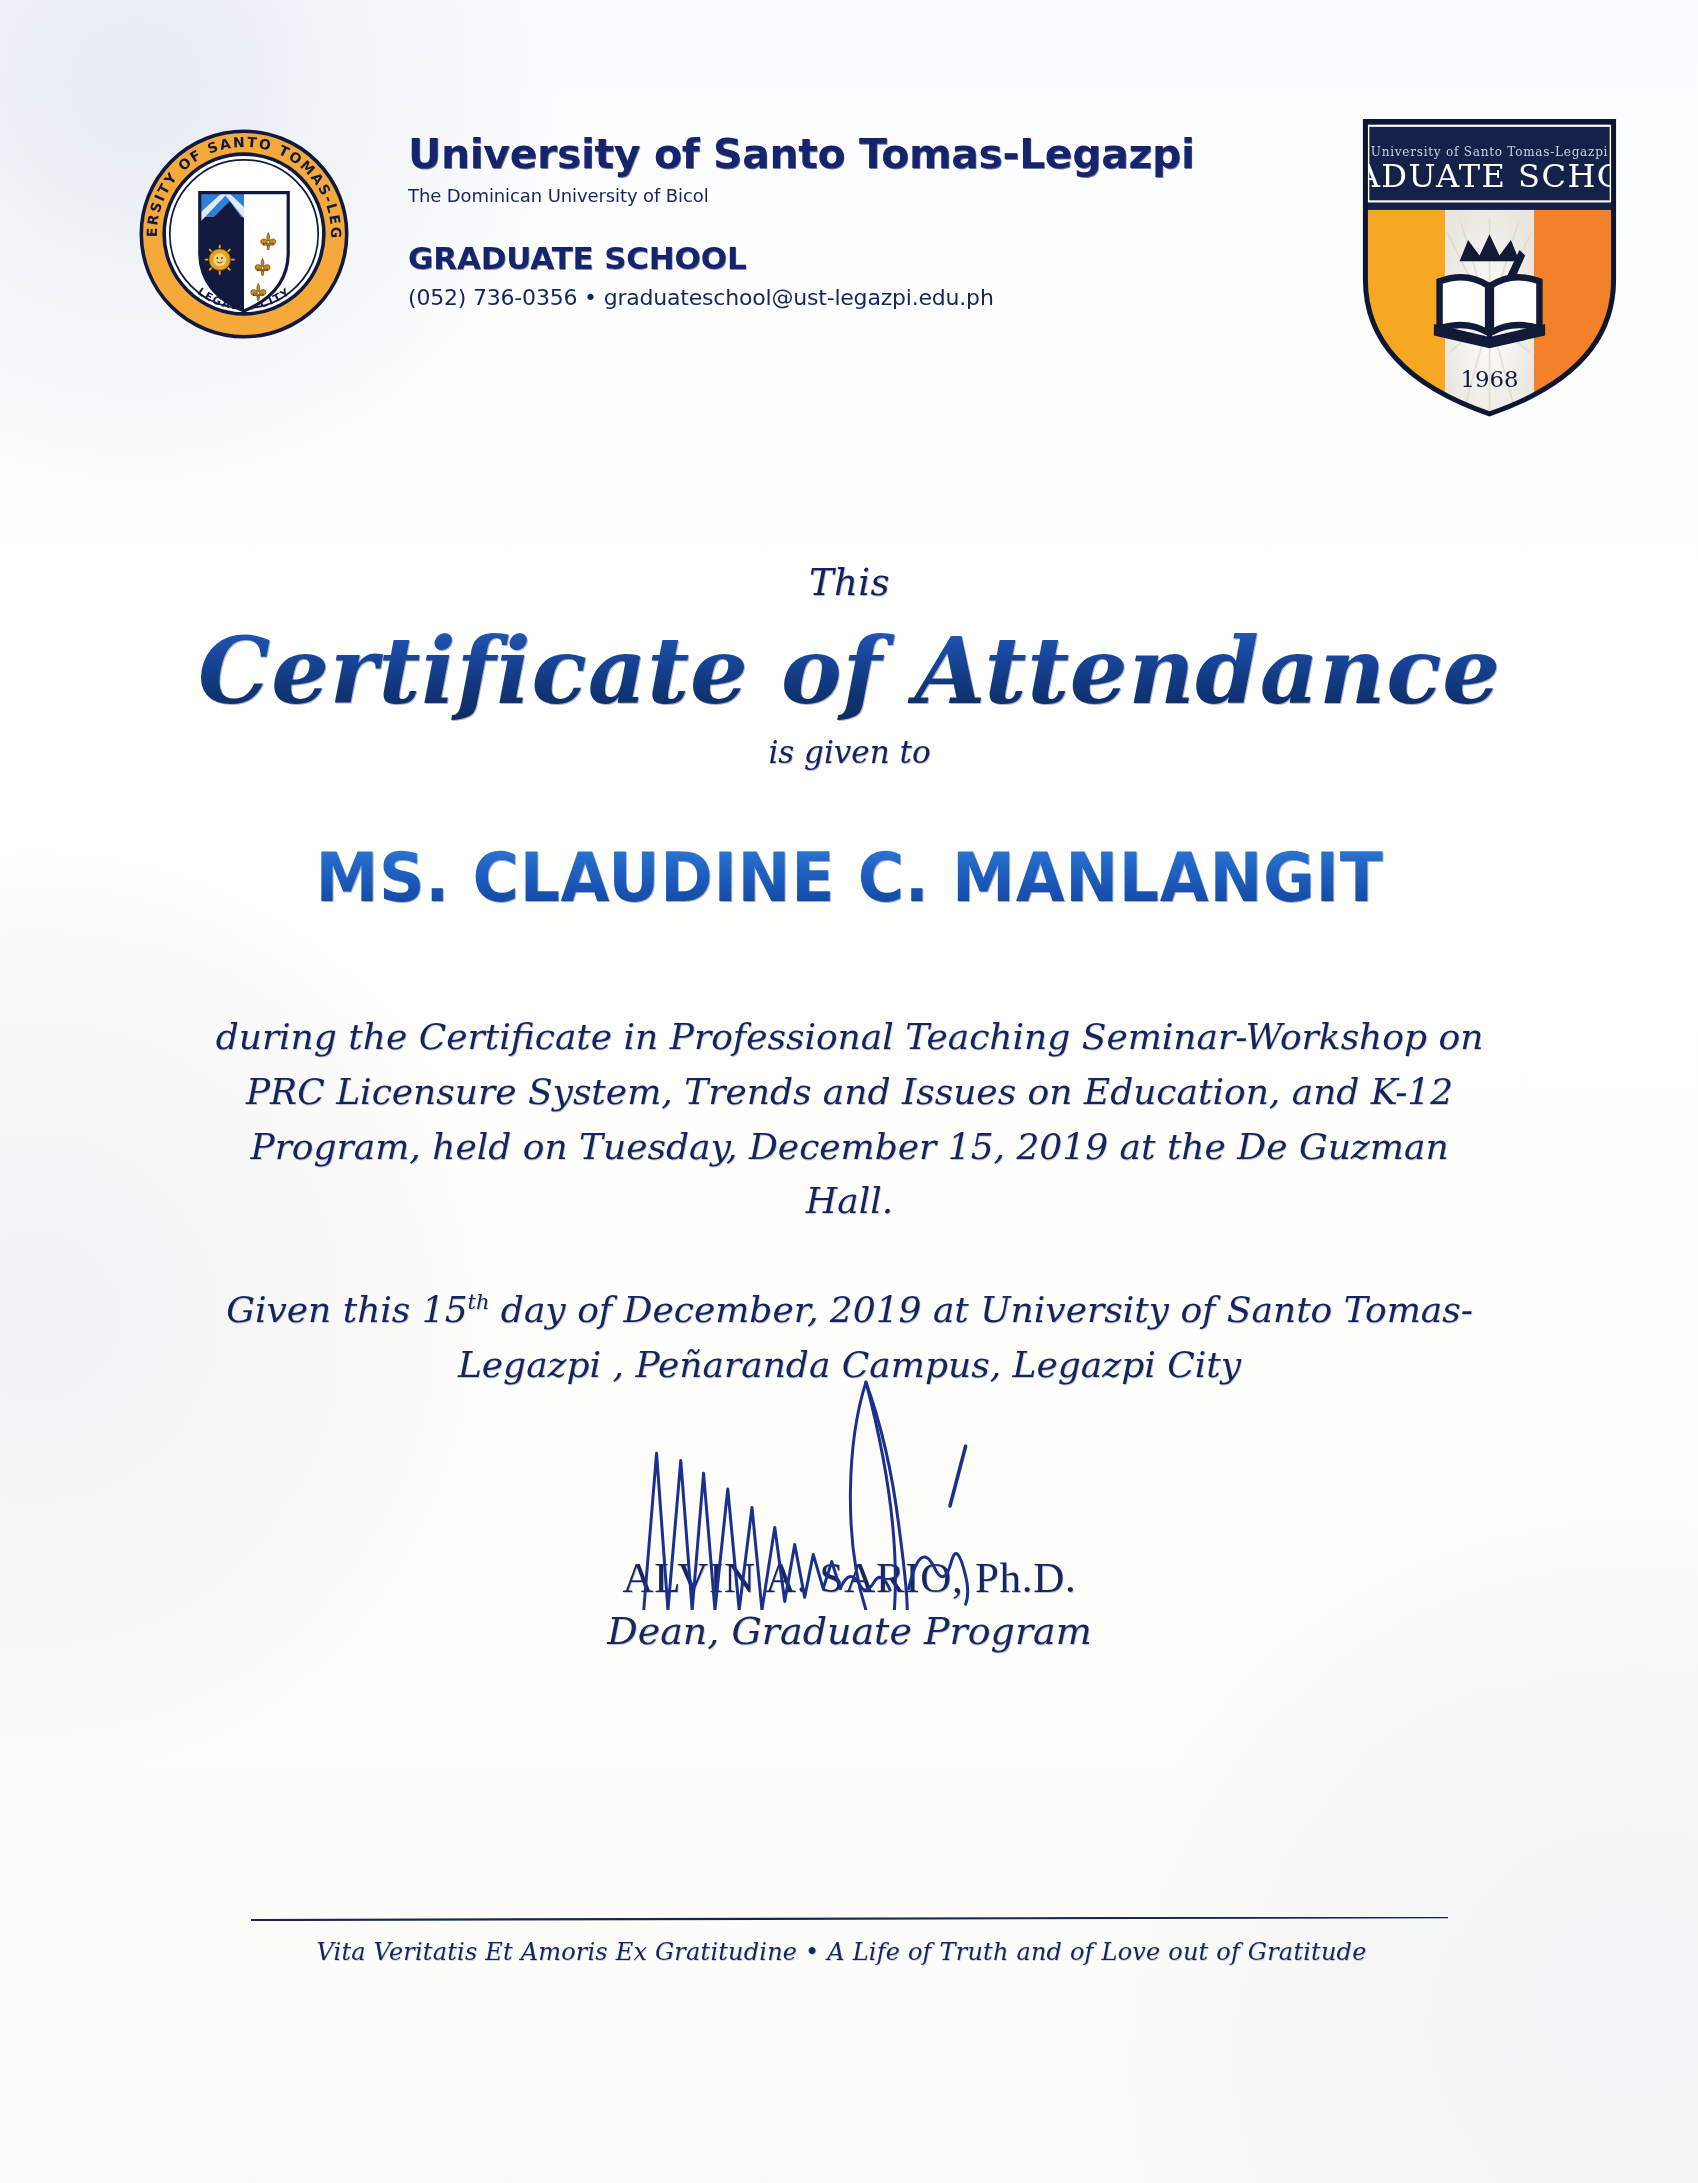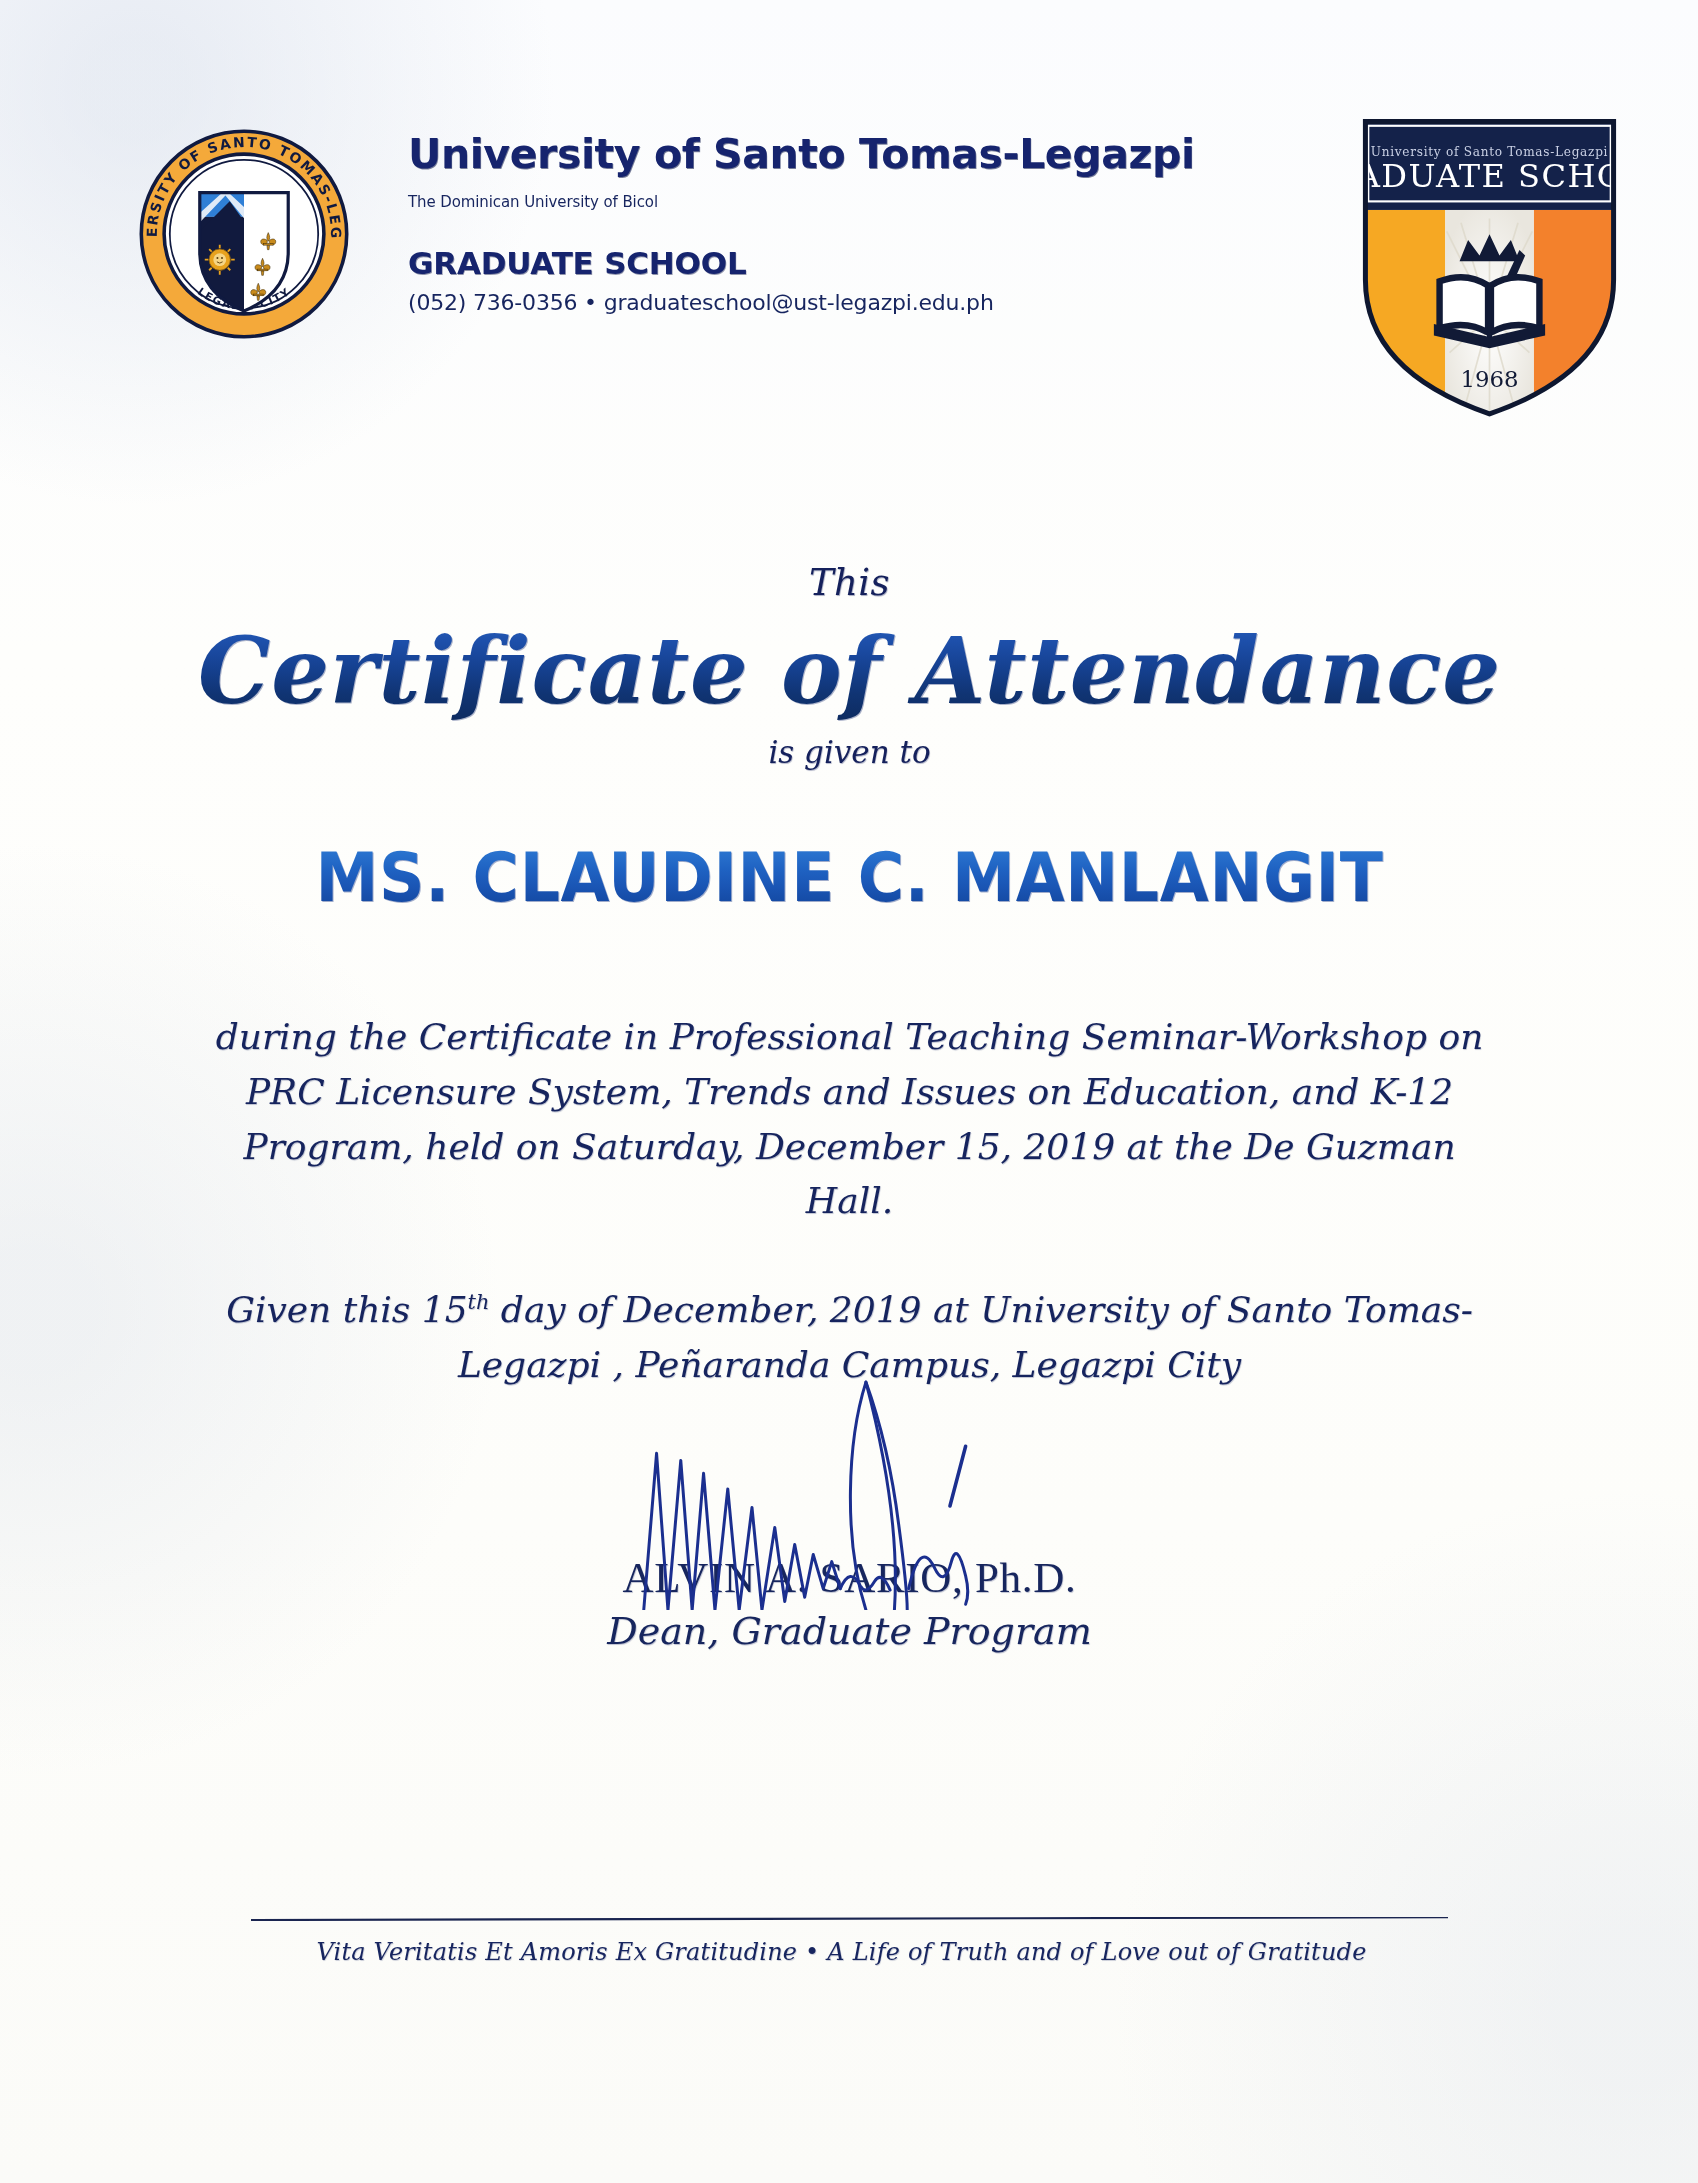--- a/index.html
+++ b/index.html
@@ -61,23 +61,23 @@
     font-weight: bold;
     font-size: 41px;
     letter-spacing: -0.4px;
     color: #16246e;
     line-height: 1.02;
     text-shadow: 0.7px 0.7px 0 rgba(10,20,70,.55);
     white-space: nowrap;
   }
   .univ-sub {
     font-family: "DejaVu Sans", sans-serif;
-    font-size: 15px;
+    font-size: 18px;
     color: #17255f;
-    margin-top: 17px;
+    margin-top: 9px;
     letter-spacing: -0.1px;
   }
   .gs-title {
     font-family: "DejaVu Sans", sans-serif;
     font-weight: bold;
     font-size: 31px;
     color: #16246e;
     margin-top: 34px;
     letter-spacing: -0.2px;
     text-shadow: 0.7px 0.7px 0 rgba(10,20,70,.45);
@@ -382,21 +382,21 @@
   <div id="body">
 
     <div class="script-small this-word">This</div>
 
     <div class="cert-title">Certificate of Attendance</div>
 
     <div class="script-small given-to">is given to</div>
 
     <div class="recipient">MS. CLAUDINE C. MANLANGIT</div>
 
-    <div class="body-para" id="para-main">during the Certificate in Professional Teaching Seminar-Workshop on PRC Licensure System, Trends and Issues on Education, and  K-12 Program, held on Saturday, December 15, 2019 at the De Guzman Hall.</div>
+    <div class="body-para" id="para-main">during the Certificate in Professional Teaching Seminar-Workshop on PRC Licensure System, Trends and Issues on Education, and  K-12 Program, held on Tuesday, December 15, 2019 at the De Guzman Hall.</div>
 
     <div class="body-para" id="para-given">
       <span>Given this 15</span><span class="sup">th</span><span> day of December, 2019 at University of Santo Tomas-Legazpi ,  Peñaranda Campus, Legazpi City</span>
     </div>
   </div>
 
   <div id="signature-block">
 
     <div id="sig-ink">
       <svg viewBox="0 0 700 330" width="499" height="235" aria-hidden="true">

